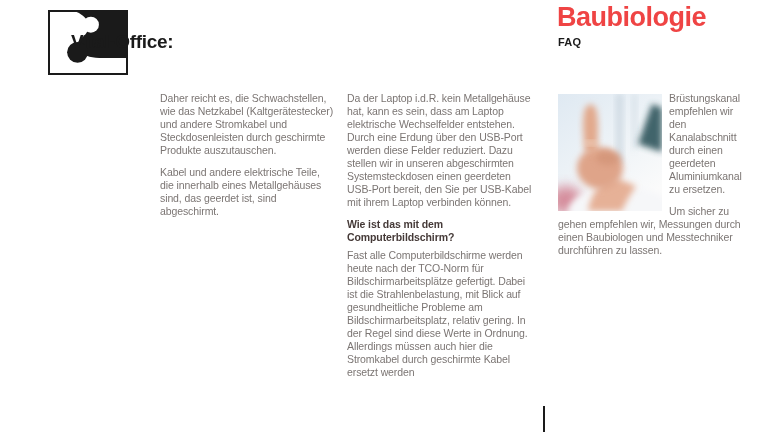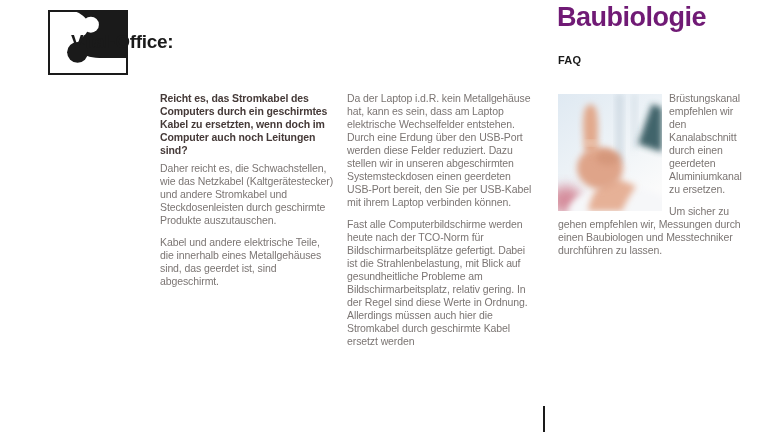--- a/index.html
+++ b/index.html
@@ -12,24 +12,24 @@
     border: 2px solid #1a1a1a; background: #ffffff;
   }
   .logo-square svg { display: block; width: 100%; height: 100%; }
   .brand-wordmark {
     position: absolute; left: 71px; top: 31px;
     font-size: 19px; font-weight: bold; color: #1a1a1a; letter-spacing: -0.3px;
     white-space: nowrap;
   }
   .page-title {
     position: absolute; left: 557px; top: 2px;
-    font-size: 27px; font-weight: bold; color: #701a75; letter-spacing: -0.5px;
+    font-size: 27px; font-weight: bold; color: #ef4444; letter-spacing: -0.5px;
   }
   .faq-label {
-    position: absolute; left: 558px; top: 54px;
+    position: absolute; left: 558px; top: 36px;
     font-size: 11px; font-weight: bold; color: #1a1a1a; letter-spacing: 0.2px;
   }
 
   
   .col { position: absolute; top: 92px; font-size: 10.5px; line-height: 13px; color: #7b7573; letter-spacing: -0.1px; }
   .col-1 { left: 160px; width: 176px; }
   .col-2 { left: 347px; width: 188px; }
   .col-3 { left: 558px; width: 193px; }
   .q-heading { font-weight: bold; color: #453a38; margin-bottom: 5px; }
   .q-heading.follow { margin-top: 9px; }
@@ -60,27 +60,27 @@
       <circle cx="29" cy="43" r="11" fill="#1a1a1a"></circle>
     </svg>
   </span>
 </div>
 <div class="brand-wordmark">Vital-Office:</div>
 
 <div class="page-title">Baubiologie</div>
 <div class="faq-label">FAQ</div>
 
 <div class="col col-1">
-  <div class="q-heading">Reicht es, das Stromkabel des Computers durch ein geschirmtes Kabel zu ersetzten, wenn doch im Computer auch noch Leitungen sind?</div>
   <p>Daher reicht es, die Schwachstellen, wie das Netzkabel (Kaltgerätestecker) und andere Stromkabel und Steckdosenleisten durch geschirmte Produkte auszutauschen.</p>
   <p>Kabel und andere elektrische Teile, die innerhalb eines Metallgehäuses sind, das geerdet ist, sind abgeschirmt.</p>
 </div>
 
 <div class="col col-2">
   <p>Da der Laptop i.d.R. kein Metallgehäuse hat, kann es sein, dass am Laptop elektrische Wechselfelder entstehen. Durch eine Erdung über den USB-Port werden diese Felder reduziert. Dazu stellen wir in unseren abgeschirmten Systemsteckdosen einen geerdeten USB-Port bereit, den Sie per USB-Kabel mit ihrem Laptop verbinden können.</p>
+  <div class="q-heading follow">Wie ist das mit dem Computerbildschirm?</div>
   <p>Fast alle Computerbildschirme werden heute nach der TCO-Norm für Bildschirmarbeitsplätze gefertigt. Dabei ist die Strahlenbelastung, mit Blick auf gesundheitliche Probleme am Bildschirmarbeitsplatz, relativ gering. In der Regel sind diese Werte in Ordnung. Allerdings müssen auch hier die Stromkabel durch geschirmte Kabel ersetzt werden</p>
 </div>
 
 <div class="col col-3">
 
   <div class="photo-float">
     <svg viewBox="0 0 104 117" preserveAspectRatio="none">
       <defs>
         <filter id="soft" x="-40%" y="-40%" width="180%" height="180%">
             <feGaussianBlur stdDeviation="3"></feGaussianBlur>

